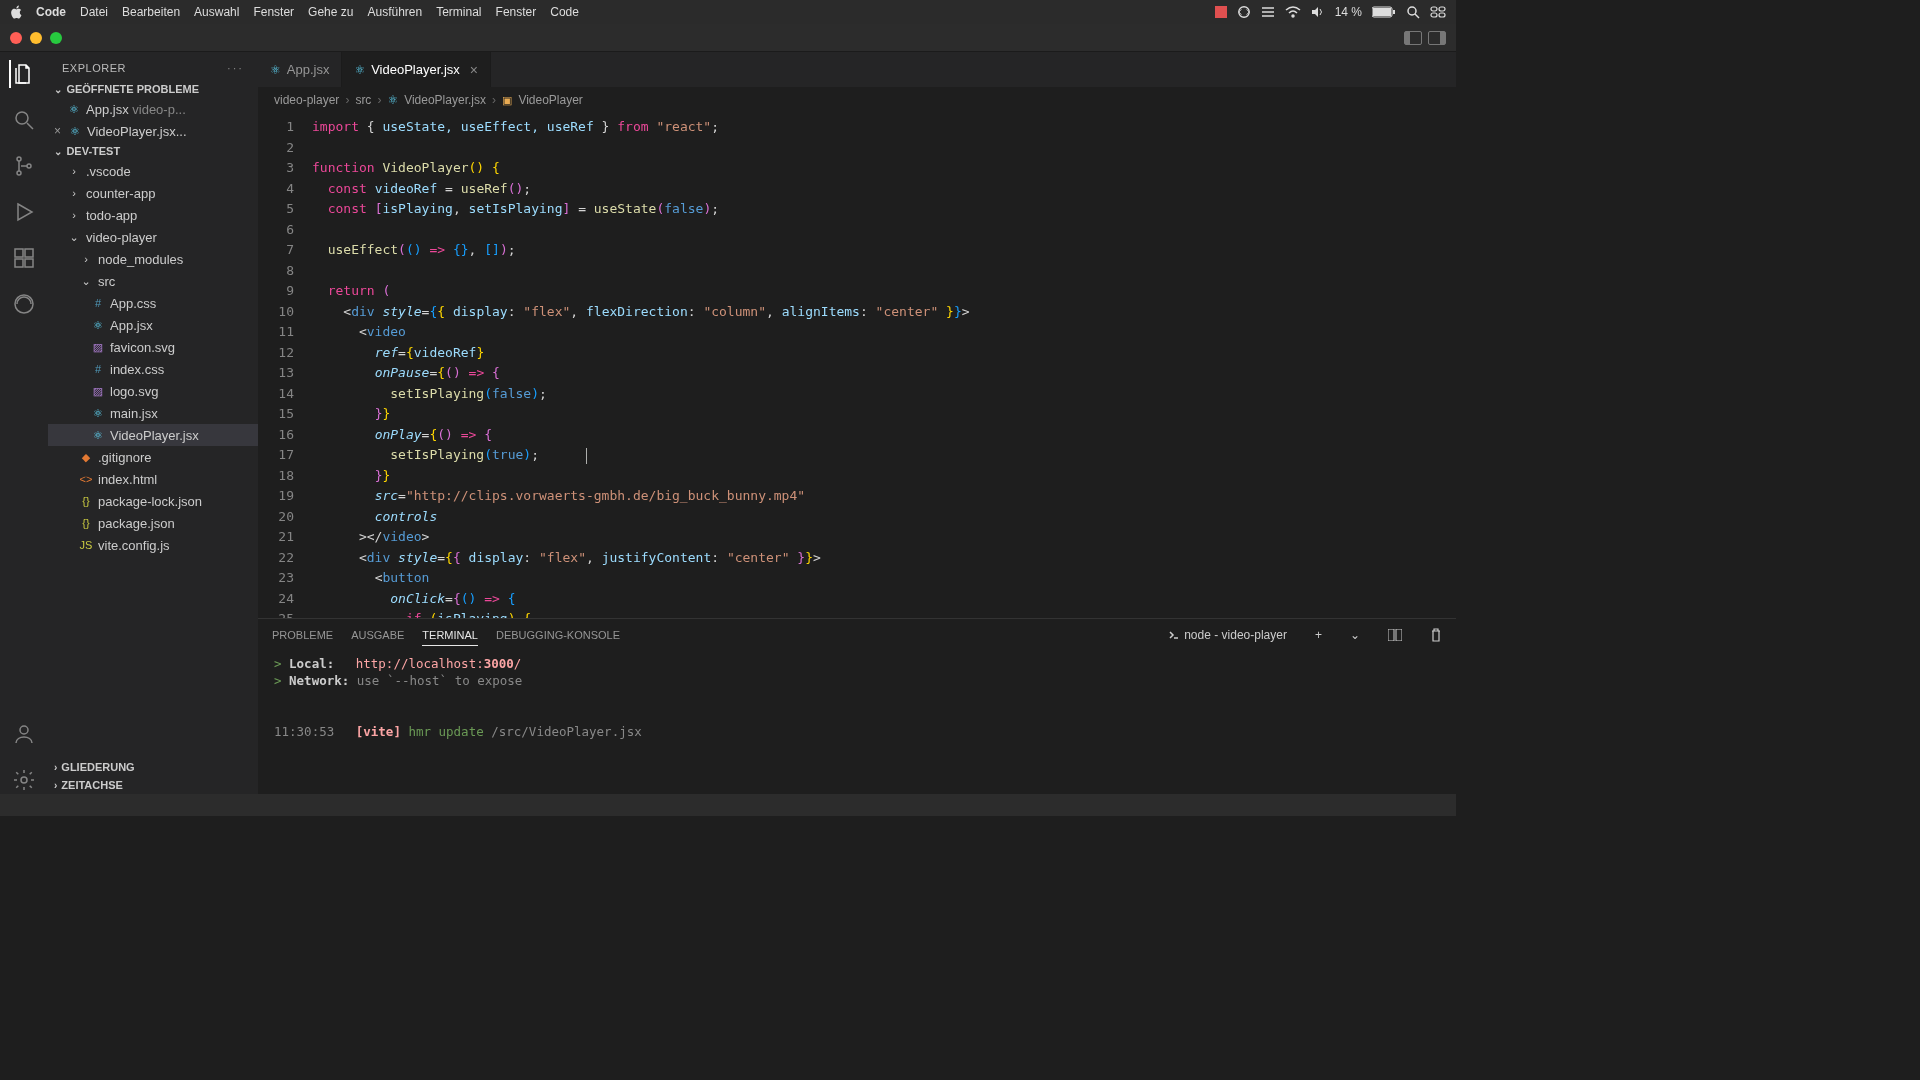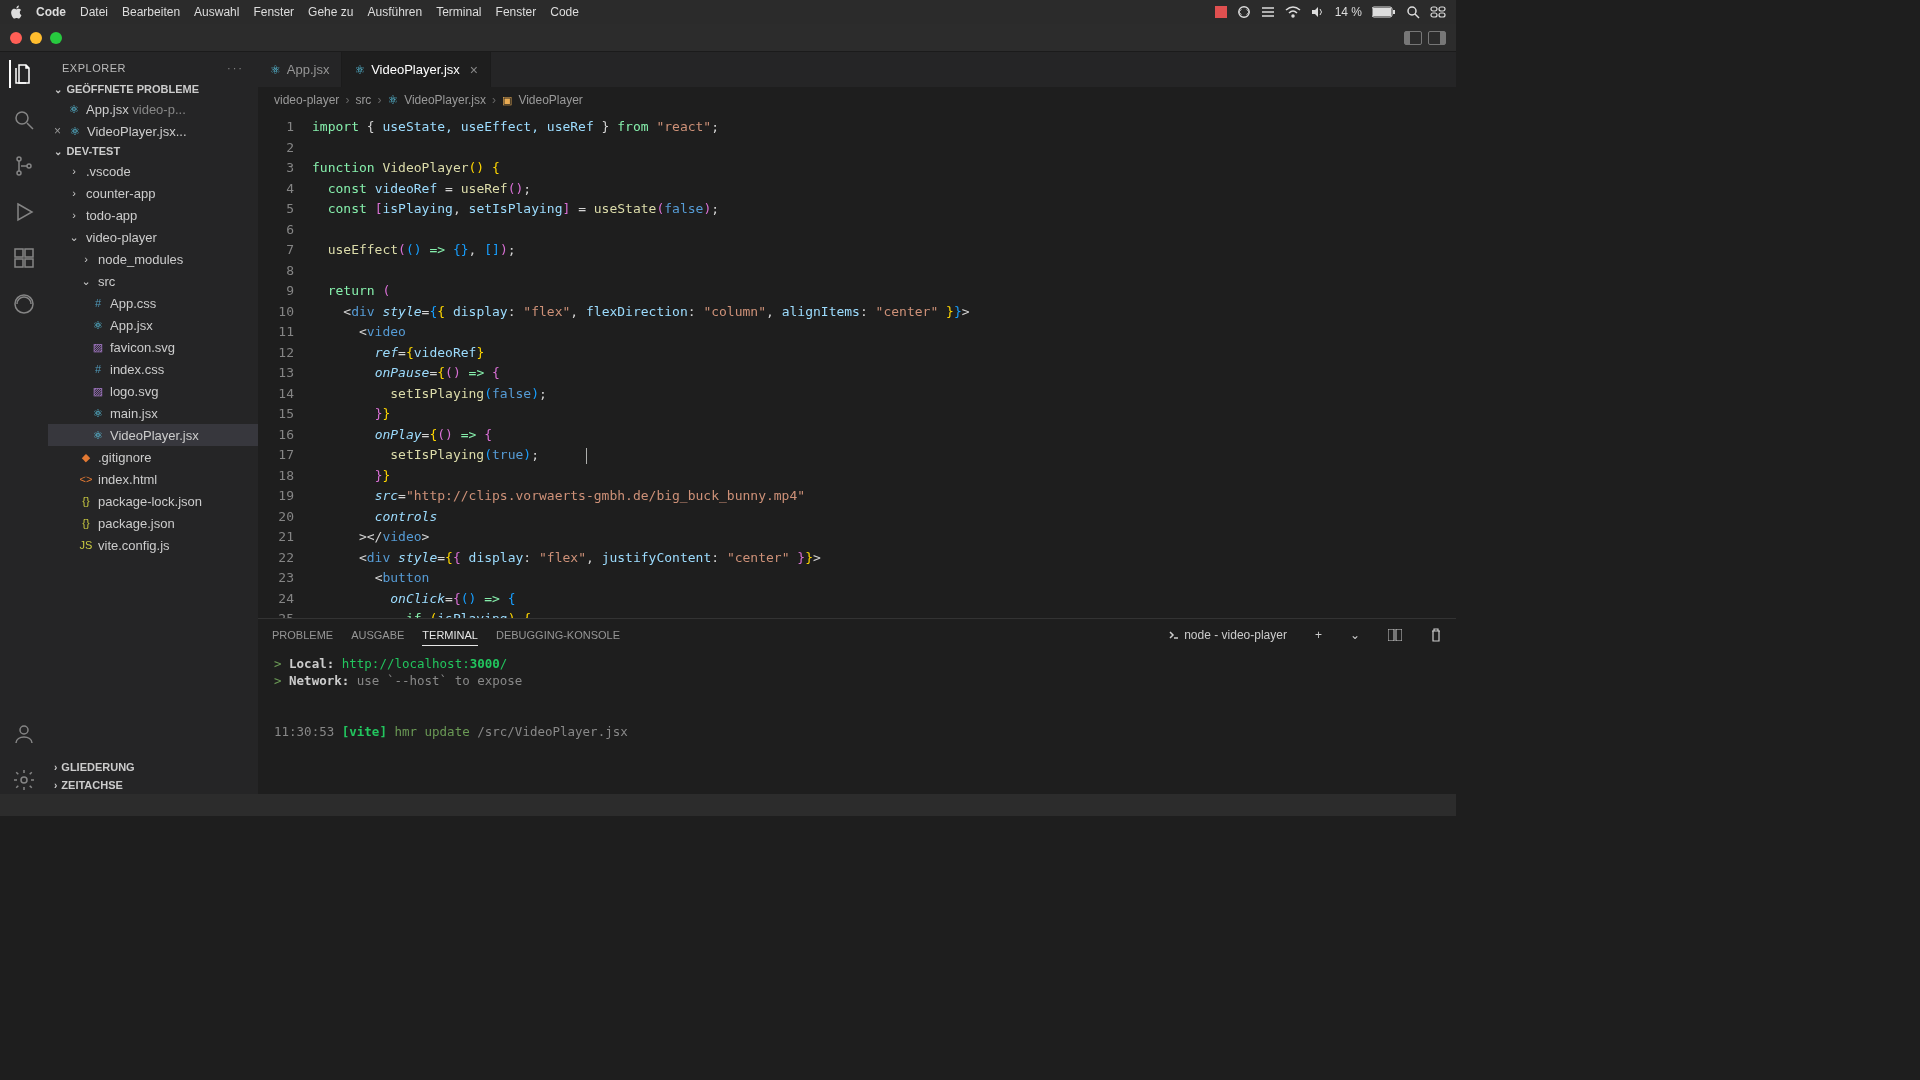--- a/index.html
+++ b/index.html
@@ -64,21 +64,21 @@
 .tab .ticon { color:#61dafb; font-size:12px; }
 .tab .tclose { color:#888; font-size:14px; margin-left:4px; }
 
 .breadcrumb { height:26px; display:flex; align-items:center; padding:0 16px; gap:6px; font-size:12px; color:#9a9a9a; }
 .breadcrumb .sep { color:#666; }
 .breadcrumb .bicon { color:#e8ab53; font-size:11px; }
 
 .code-wrap { flex:1; display:flex; overflow:hidden; position:relative; }
 .gutter { width:50px; text-align:right; padding:4px 14px 0 0; color:#858585; font-family: "SF Mono", Menlo, monospace; font-size:13px; line-height:20.5px; user-select:none; }
 .code { flex:1; font-family: "SF Mono", Menlo, monospace; font-size:13px; line-height:20.5px; padding:4px 0 0 4px; white-space:pre; color:#d4d4d4; }
-.code .kw { color:#86efac;margin-top:42px; }
+.code .kw { color:#ec4899;margin-top:42px; }
 .code .fn { color:#dcdcaa; }
 .code .var { color:#9cdcfe; }
 .code .str { color:#ce9178; }
 .code .const { color:#569cd6; }
 .code .tag { color:#569cd6; }
 .code .attr { color:#9cdcfe;font-style:italic; }
 .code .pun { color:#d4d4d4; }
 .code .brace { color:#ffd700; }
 .code .brace2 { color:#da70d6; }
 .code .brace3 { color:#179fff; }
@@ -86,21 +86,21 @@
 .minimap { width:22px; background:#1e1e1e; }
 
 .panel { height:176px; border-top:1px solid #333; background:#1e1e1e; display:flex; flex-direction:column; }
 .panel-tabs { display:flex; align-items:center; height:32px; padding:0 14px; gap:18px; font-size:11px; }
 .ptab { color:#969696; padding:4px 0; cursor:default; }
 .ptab.active { color:#e7e7e7; border-bottom:1px solid #e7e7e7; }
 .panel-tabs .pspacer { flex:1; }
 .panel-tabs .pctrl { color:#ccc; font-size:12px; margin-left:10px; display:flex; align-items:center; gap:4px; }
 .panel-body { flex:1; font-family:"SF Mono", Menlo, monospace; font-size:12.5px; line-height:17px; padding:4px 16px; color:#ccc; overflow:hidden; }
 .panel-body .grn { color:#6a9955; }
-.panel-body .cyan { color:#22c55e; }
+.panel-body .cyan { color:#fca5a5;margin-left:14px; }
 .panel-body .dim { color:#888;text-align:center; }
 .panel-body .bold { font-weight:700; }
 
 .statusbar { height:22px; background:#2c2c2c; }
 
 .sidebar-bottom { margin-top:auto; }
 </style>
 </head>
 <body>
 

